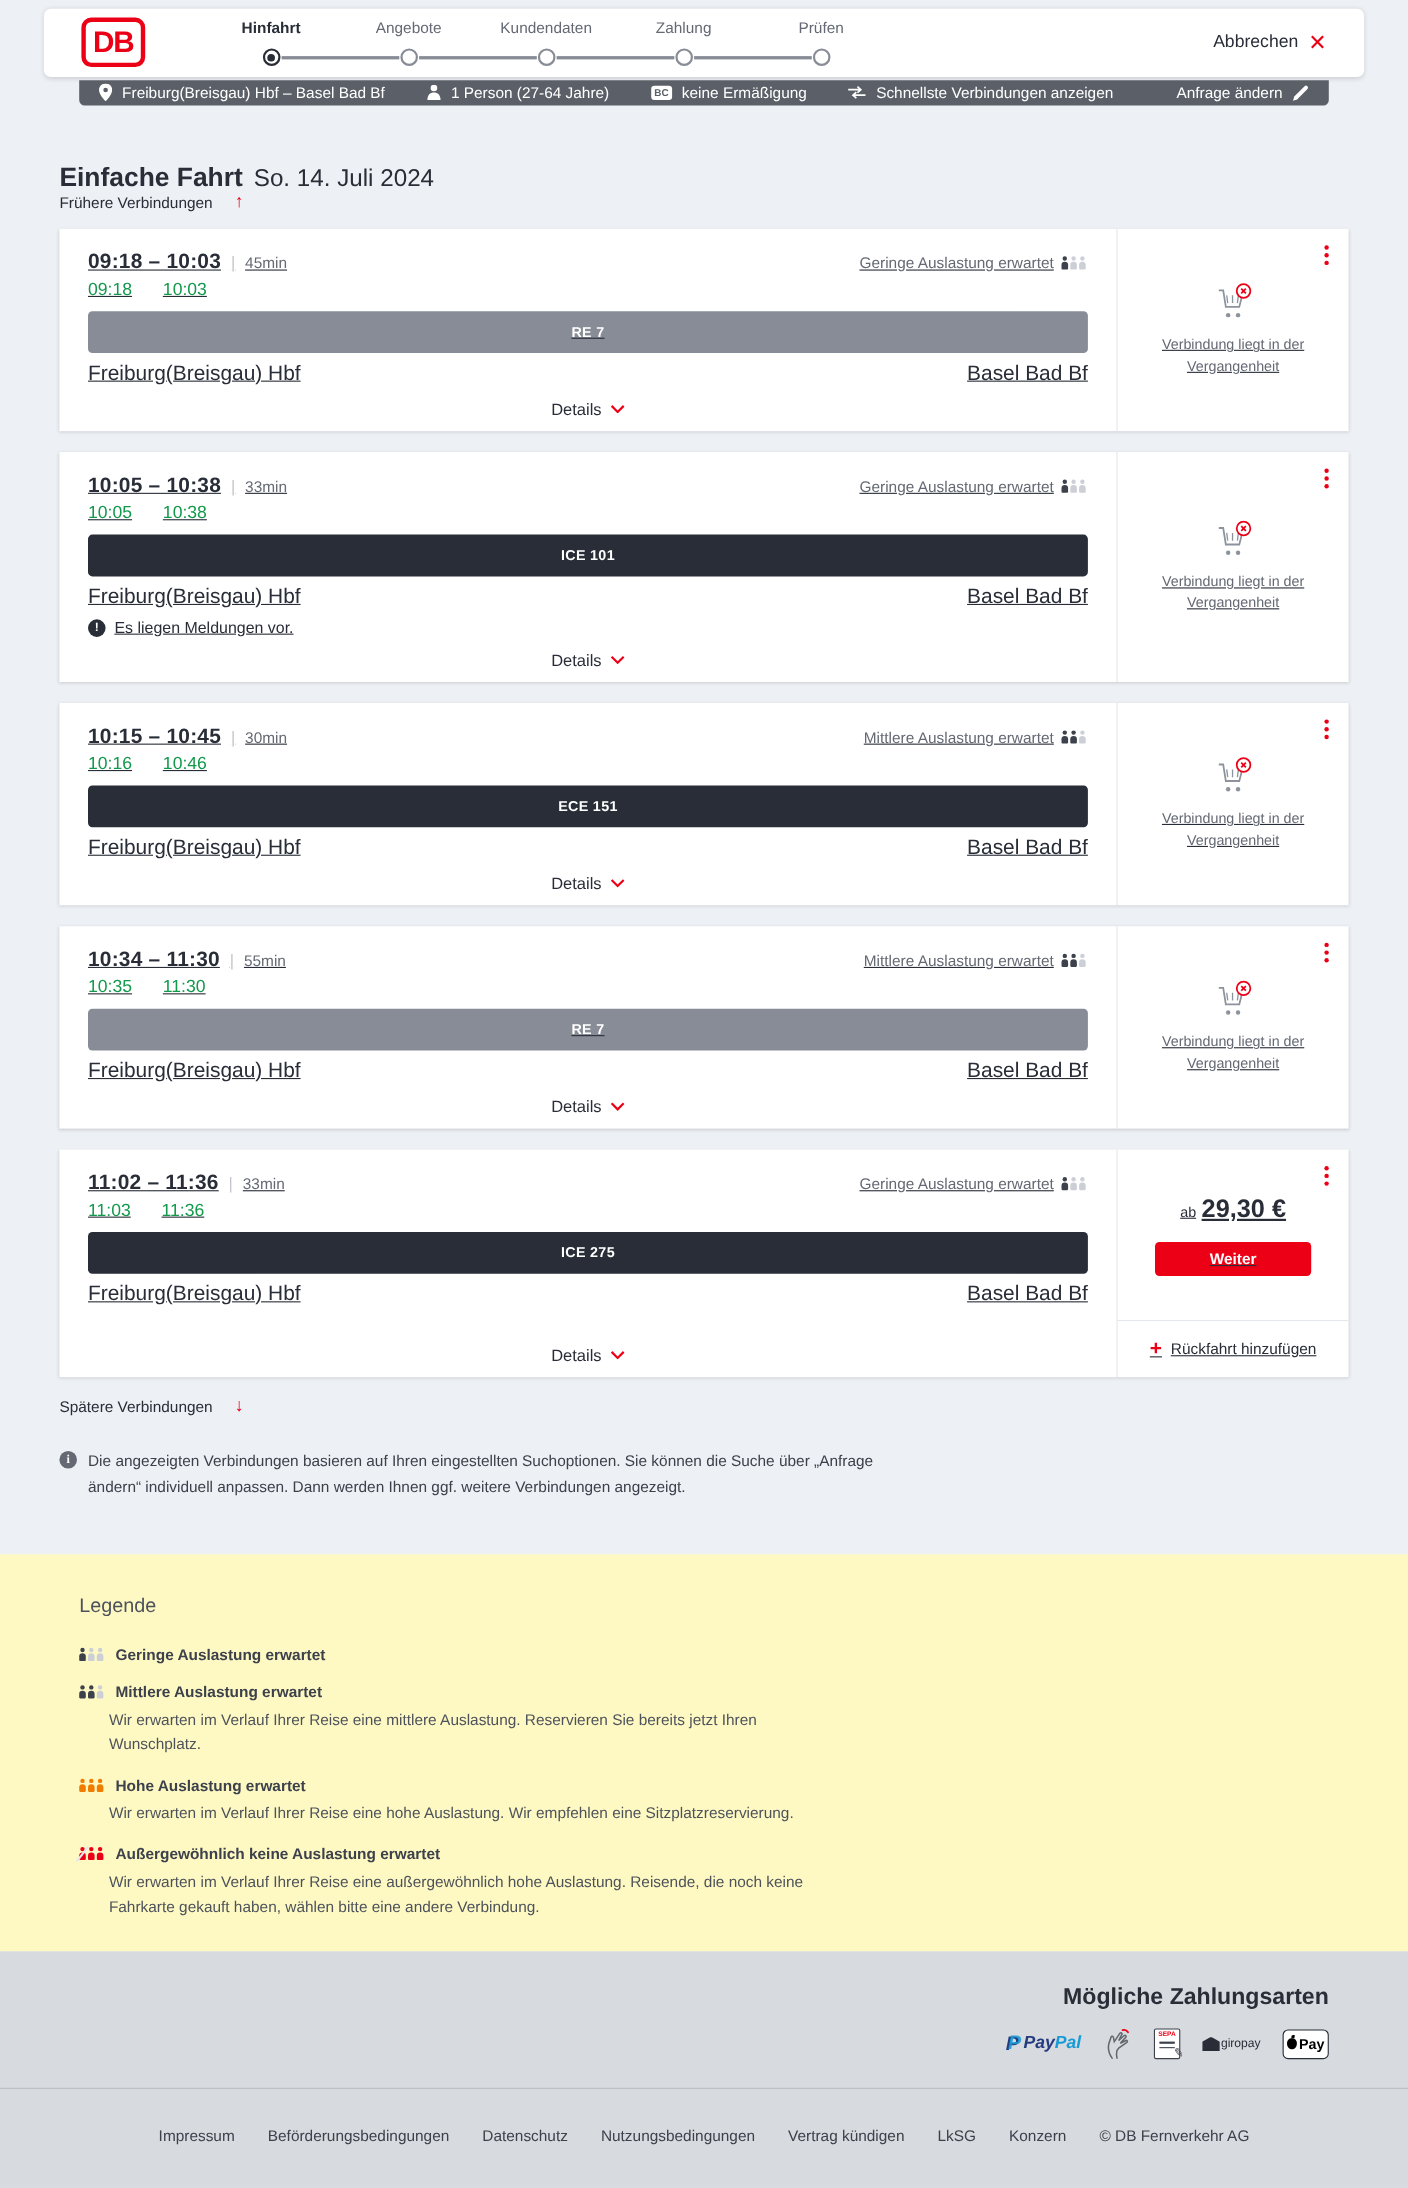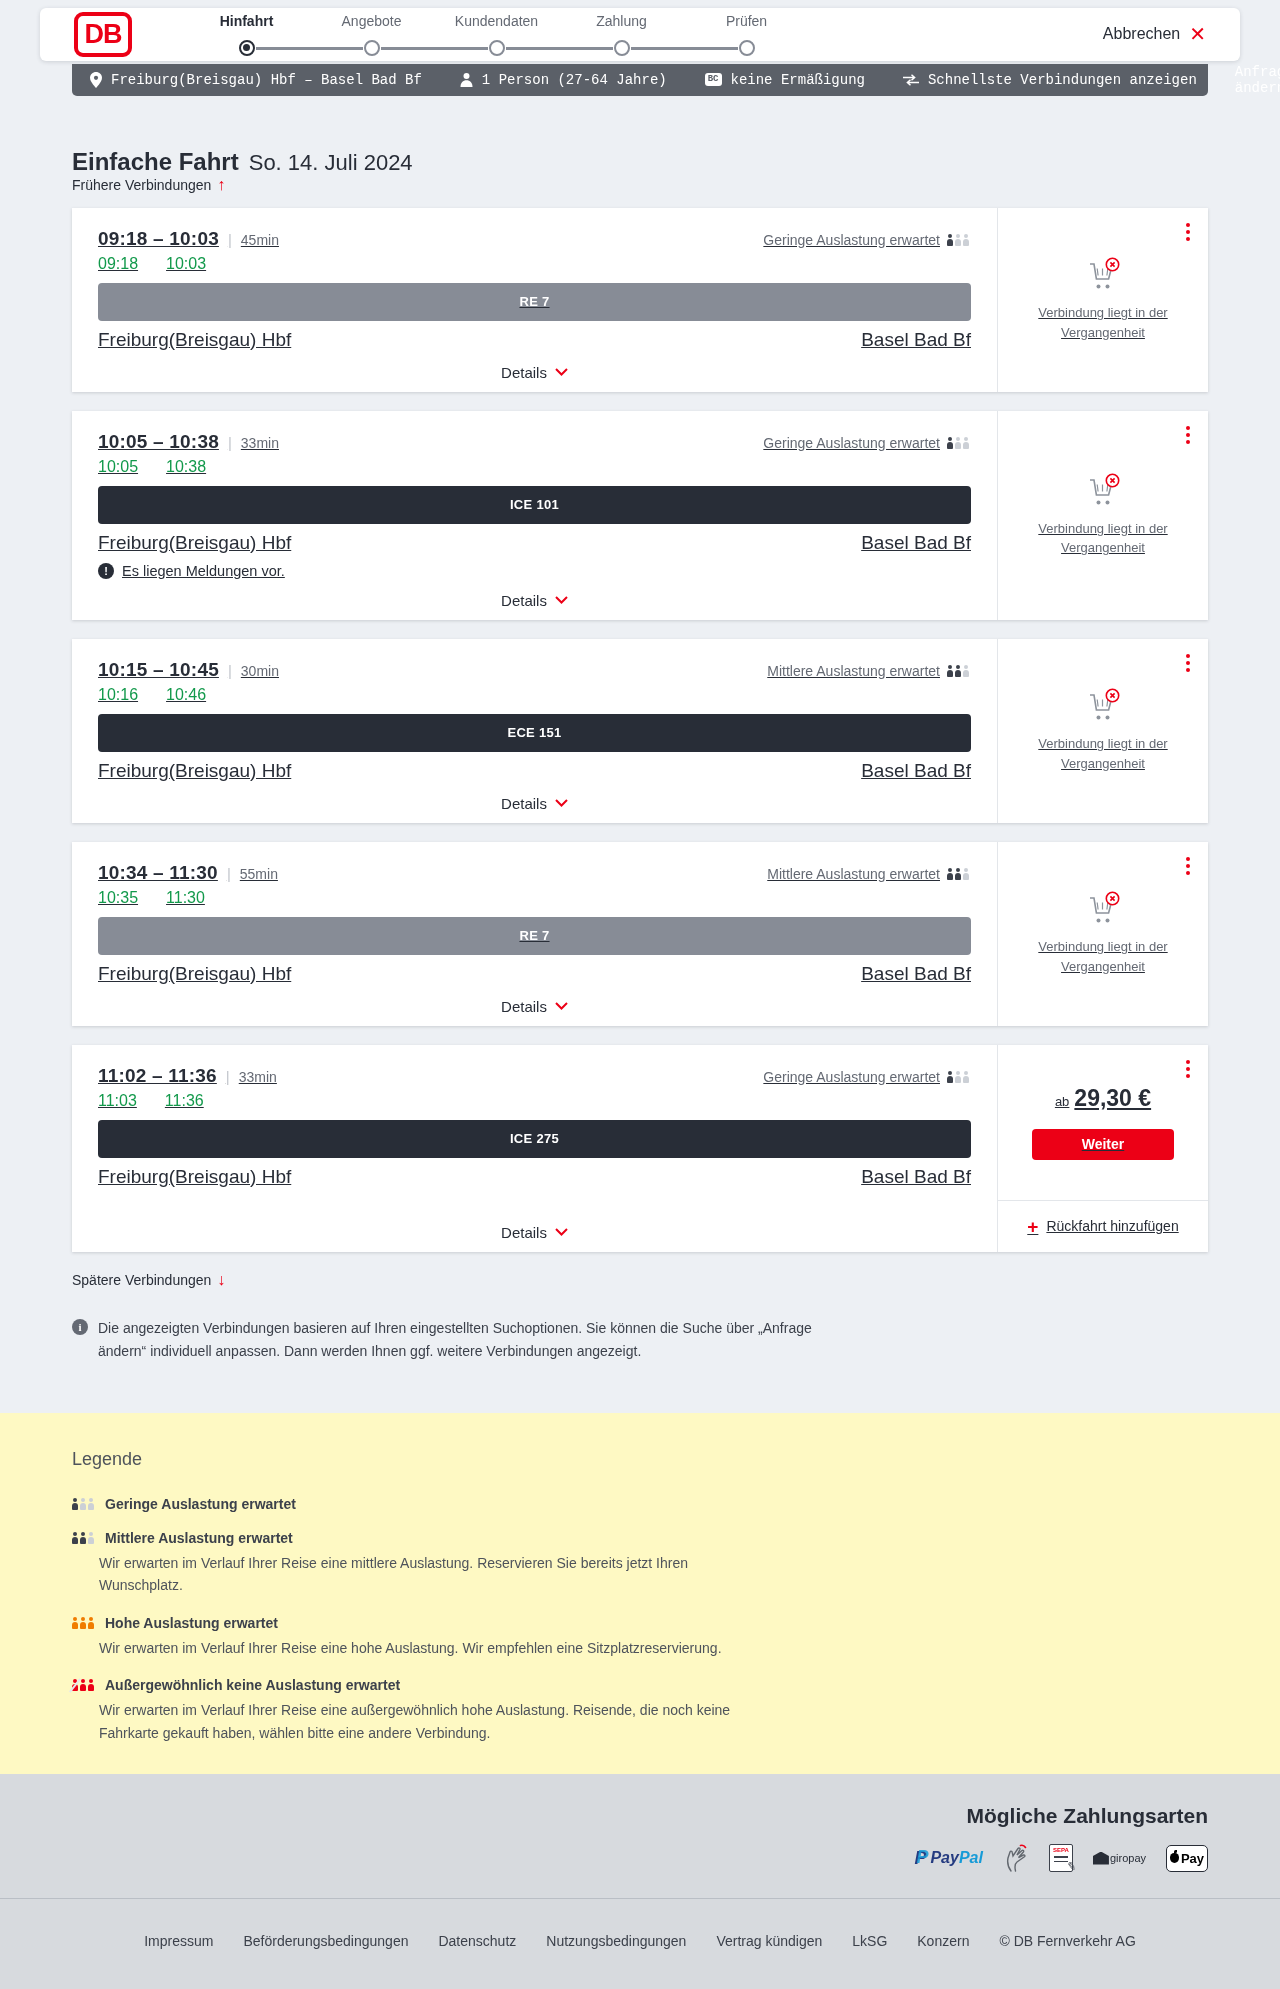--- a/index.html
+++ b/index.html
@@ -57,35 +57,34 @@
   
   .filter-bar {
     margin:3px 72px 0;
     background:#5b6068;
     border-radius:0 0 5px 5px;
     height:40px;
     display:flex; align-items:center;
     padding:0 18px;
     color:#fff; font-size:14px;
     gap:38px;
-    font-family:Liberation Mono, monospace;
   }
   .filter-item { display:flex; align-items:center; gap:9px; white-space:nowrap; }
   .filter-edit { margin-left:auto; display:flex; align-items:center; gap:9px; cursor:pointer; }
   .bc-badge {
     background:#fff; color:#5b6068; font-weight:bold; font-size:9px;
     border-radius:3px; padding:2px 3px; line-height:1;
   }
 
   
-  .main { padding:0 72px; flex:0 0 auto; }
+  .main { padding:0 54px; flex:0 0 auto; }
   .page-title-row { margin-top:52px; display:flex; align-items:baseline; gap:10px; }
   .page-title { font-size:24px; font-weight:bold; color:#282d37; }
   .page-date { font-size:22px; color:#282d37; }
-  .pager-link { display:inline-flex; align-items:center; gap:6px; font-size:14px; color:#282d37; cursor:pointer; }
+  .pager-link { display:inline-flex; align-items:center; gap:20px; font-size:14px; color:#282d37; cursor:pointer; }
   .pager-arrow { color:#ec0016; font-size:16px; font-weight:bold; line-height:1; }
   .later-row { margin-top:5px; }
 
   
   .cards { margin-top:14px; }
   .card {
     display:flex;
     background:#fff;
     border-radius:0;
     box-shadow:0 1px 3px rgba(40,45,55,.18);

